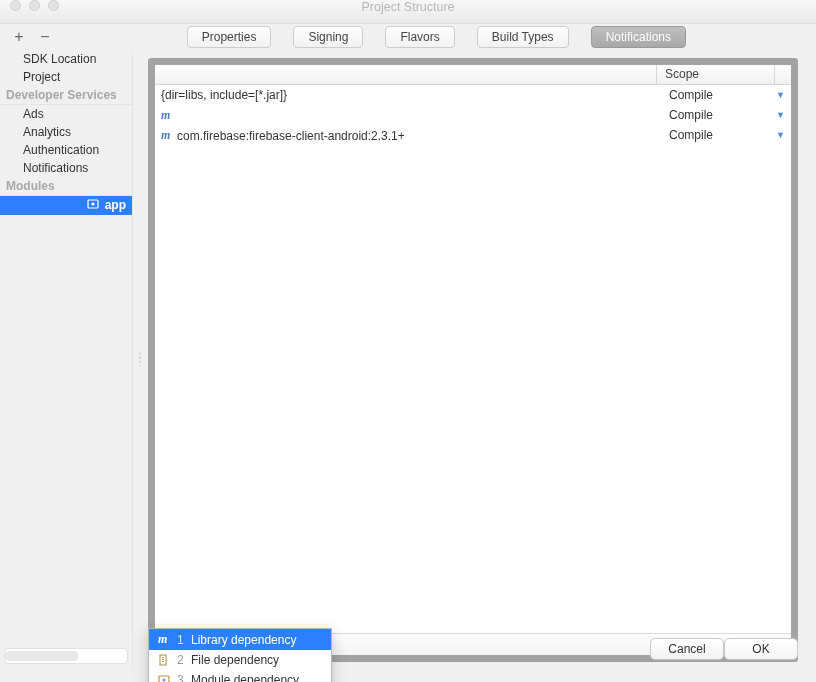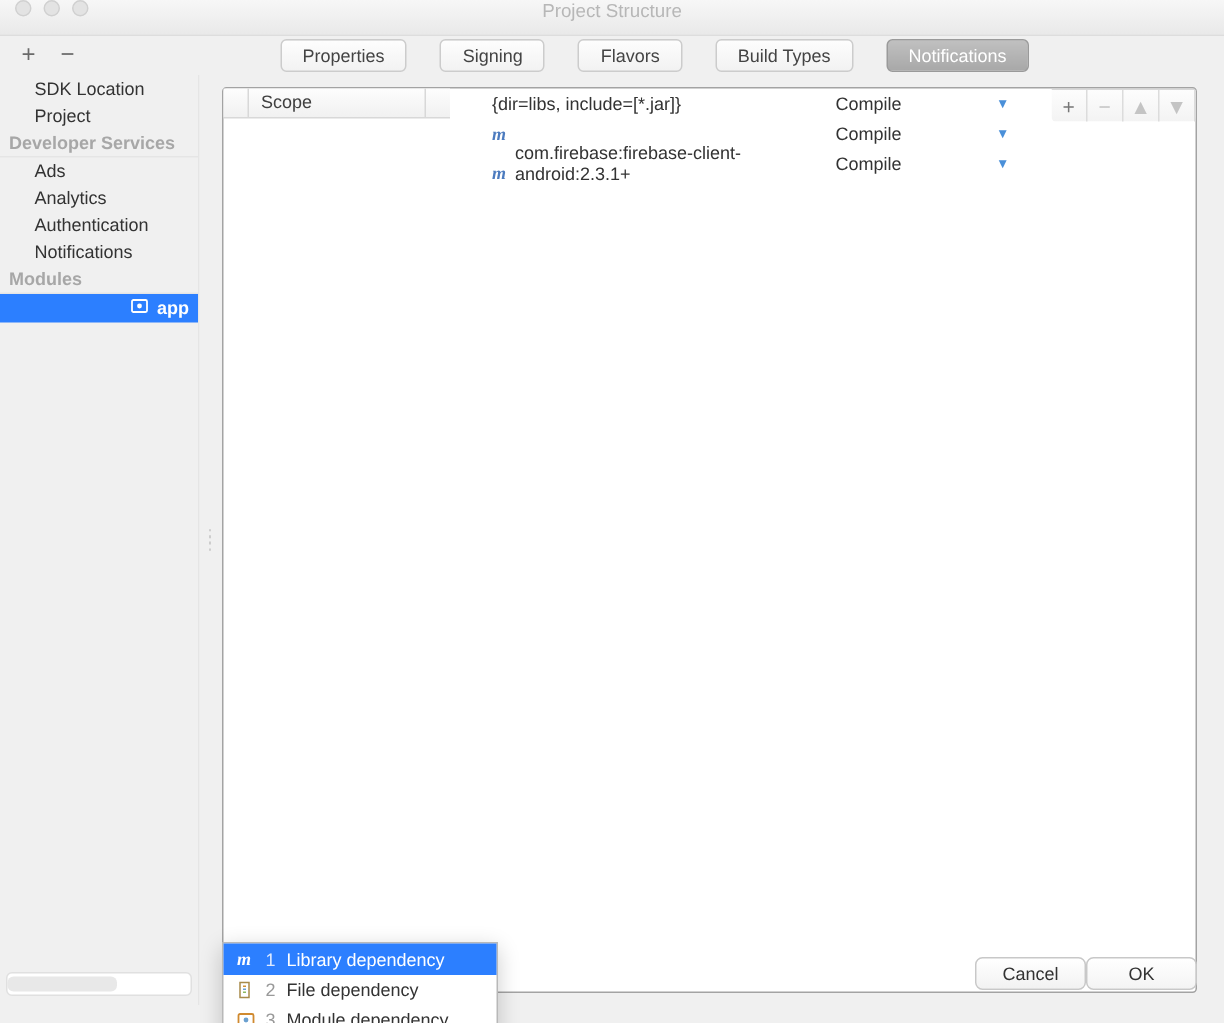--- a/index.html
+++ b/index.html
@@ -160,26 +160,25 @@
   .main {
     flex: 1;
     padding: 8px 18px 8px 8px;
     display: flex;
     flex-direction: column;
     position: relative;
   }
   .table-wrap {
     flex: 1;
     background: #fff;
-    border: 1px solid #a3a3a3;
+    border: 7px solid #a3a3a3;
     border-radius: 3px;
     display: flex;
-    flex-direction: row;
+    flex-direction: column;
     min-height: 0;
-    gap: 22px;
   }
   .table-header {
     display: flex;
     background: linear-gradient(#fdfdfd, #f1f1f1);
     border-bottom: 1px solid #d8d8d8;
     height: 20px;
   }
   .th {
     padding: 2px 8px;
     font-size: 12px;

